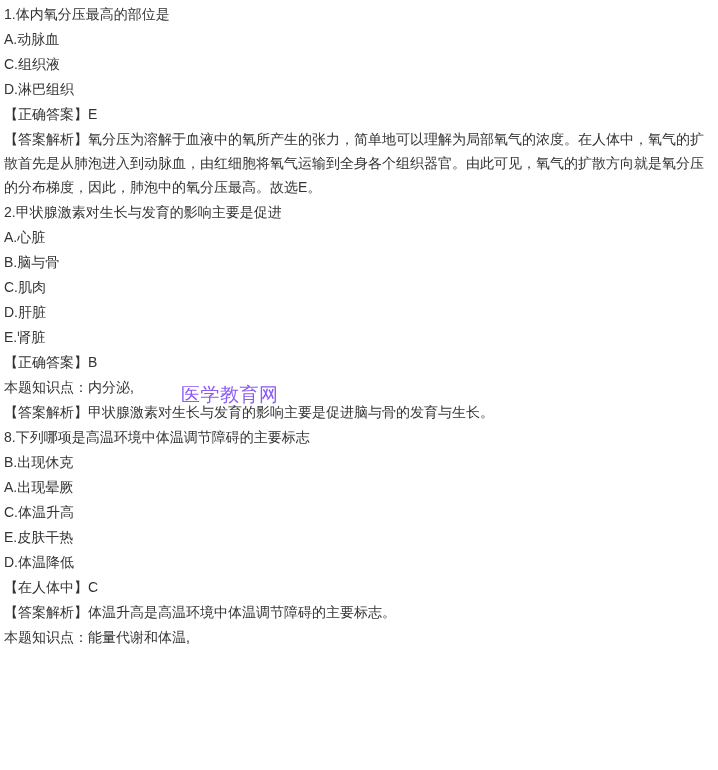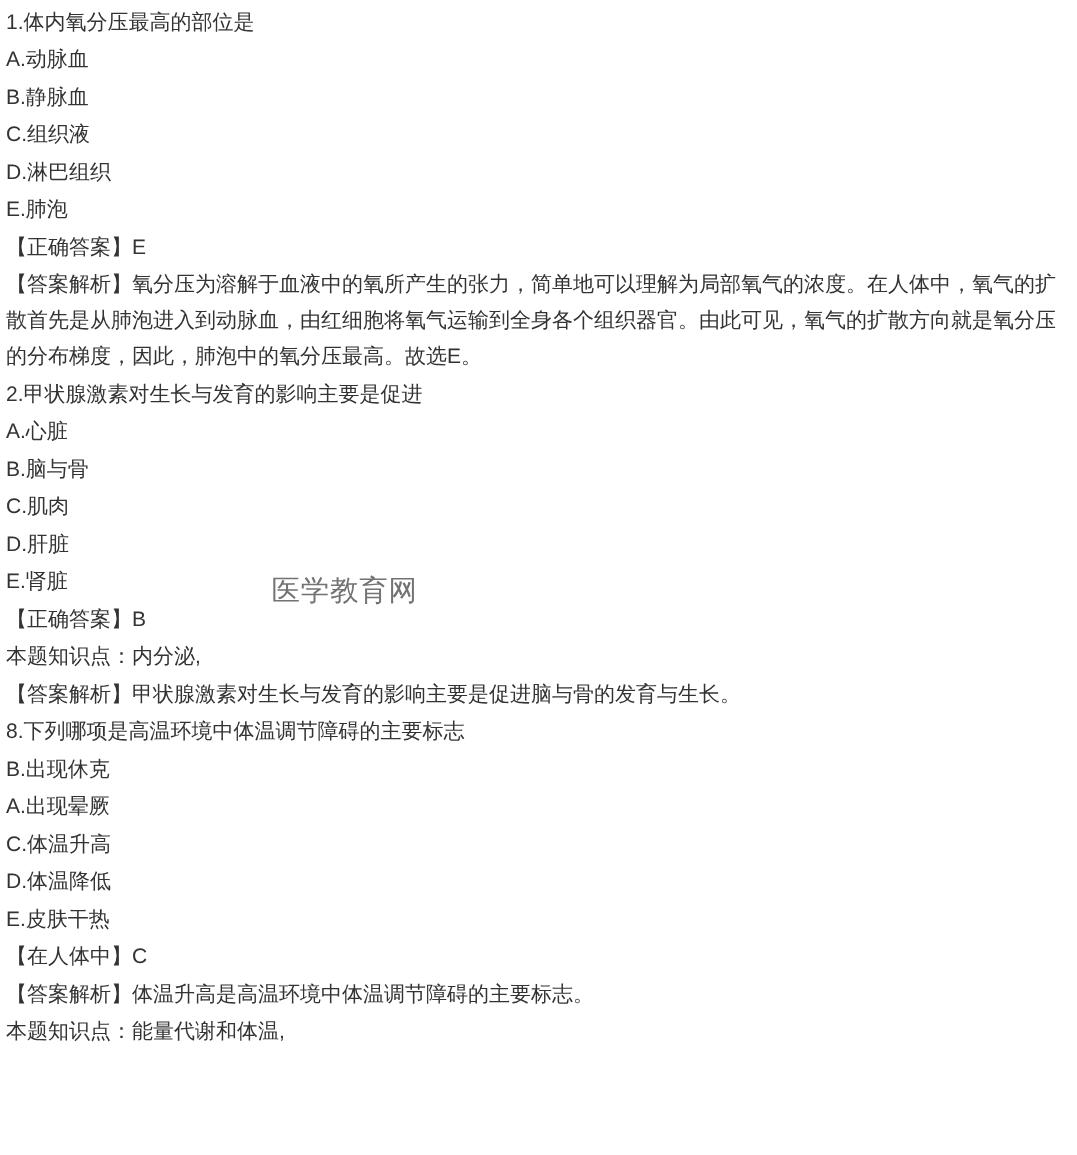--- a/index.html
+++ b/index.html
@@ -24,38 +24,36 @@
     color: #333333;
     white-space: normal;
     word-break: break-all;
   }
   .watermark {
     position: absolute;
     left: 181px;
     top: 384px;
     font-size: 19px;
     line-height: 21px;
-    color: #737373;
+    color: #8b5cf6;
     letter-spacing: 0.5px;
     pointer-events: none;
     font-weight: 400;
   }
 </style>
 </head>
 <body>
 
 <div class="doc">
 
   <div>
     <p class="line">1.体内氧分压最高的部位是</p>
     <p class="line">A.动脉血</p>
-    <p class="line">B.静脉血</p>
     <p class="line">C.组织液</p>
     <p class="line">D.淋巴组织</p>
-    <p class="line">E.肺泡</p>
     <p class="line">【正确答案】E</p>
     <p class="line">【答案解析】氧分压为溶解于血液中的氧所产生的张力，简单地可以理解为局部氧气的浓度。在人体中，氧气的扩散首先是从肺泡进入到动脉血，由红细胞将氧气运输到全身各个组织器官。由此可见，氧气的扩散方向就是氧分压的分布梯度，因此，肺泡中的氧分压最高。故选E。</p>
   </div>
 
   <div>
     <p class="line">2.甲状腺激素对生长与发育的影响主要是促进</p>
     <p class="line">A.心脏</p>
     <p class="line">B.脑与骨</p>
     <p class="line">C.肌肉</p>
     <p class="line">D.肝脏</p>
@@ -63,22 +61,22 @@
     <p class="line">【正确答案】B</p>
     <p class="line">本题知识点：内分泌,</p>
     <p class="line">【答案解析】甲状腺激素对生长与发育的影响主要是促进脑与骨的发育与生长。</p>
   </div>
 
   <div>
     <p class="line">8.下列哪项是高温环境中体温调节障碍的主要标志</p>
     <p class="line">B.出现休克</p>
     <p class="line">A.出现晕厥</p>
     <p class="line">C.体温升高</p>
+    <p class="line">E.皮肤干热</p>
     <p class="line">D.体温降低</p>
-    <p class="line">E.皮肤干热</p>
     <p class="line">【在人体中】C</p>
     <p class="line">【答案解析】体温升高是高温环境中体温调节障碍的主要标志。</p>
     <p class="line">本题知识点：能量代谢和体温,</p>
   </div>
 
 </div>
 
 <div class="watermark">医学教育网</div>
 
 </body></html>

